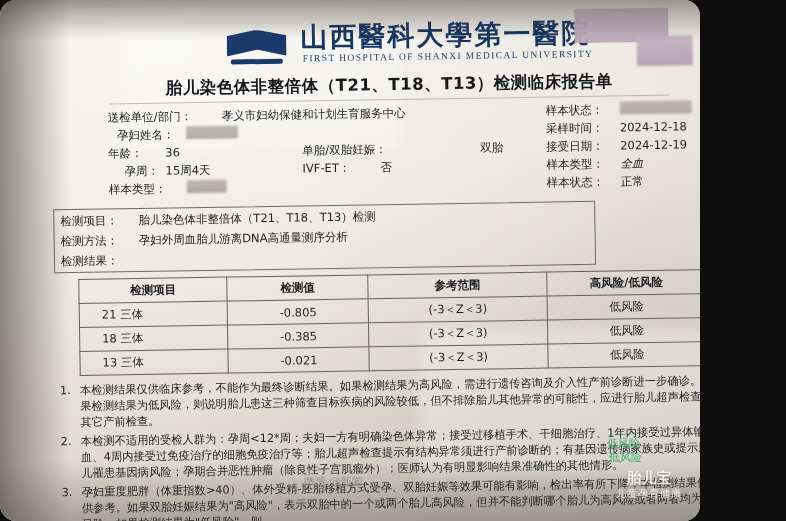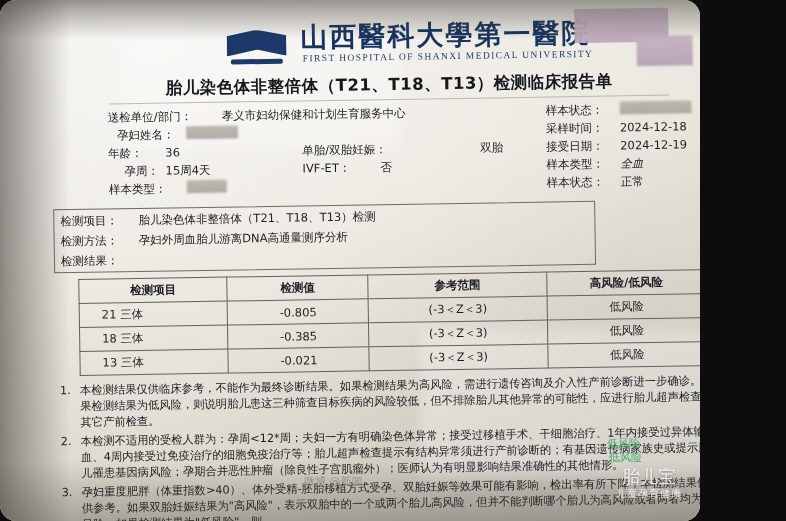--- a/index.html
+++ b/index.html
@@ -241,22 +241,22 @@
     margin-left: 16px;
   }
   .wm-right {
     position: absolute;
     right: 18px;
     bottom: 22px;
     text-align: center;
     line-height: 1.15;
   }
   .wm-right .cn {
-    font-size: 18px;
-    font-weight: 400;
+    font-size: 15px;
+    font-weight: 700;
     color: rgba(255,255,255,0.88);
     font-family: "DejaVu Sans", sans-serif;
     text-shadow: 0 1px 2px rgba(0,0,0,.35);
   }
   .wm-right .sub {
     font-size: 10px;
     color: rgba(255,255,255,0.82);
     font-family: "DejaVu Sans", sans-serif;
     letter-spacing: 1px;
   }

